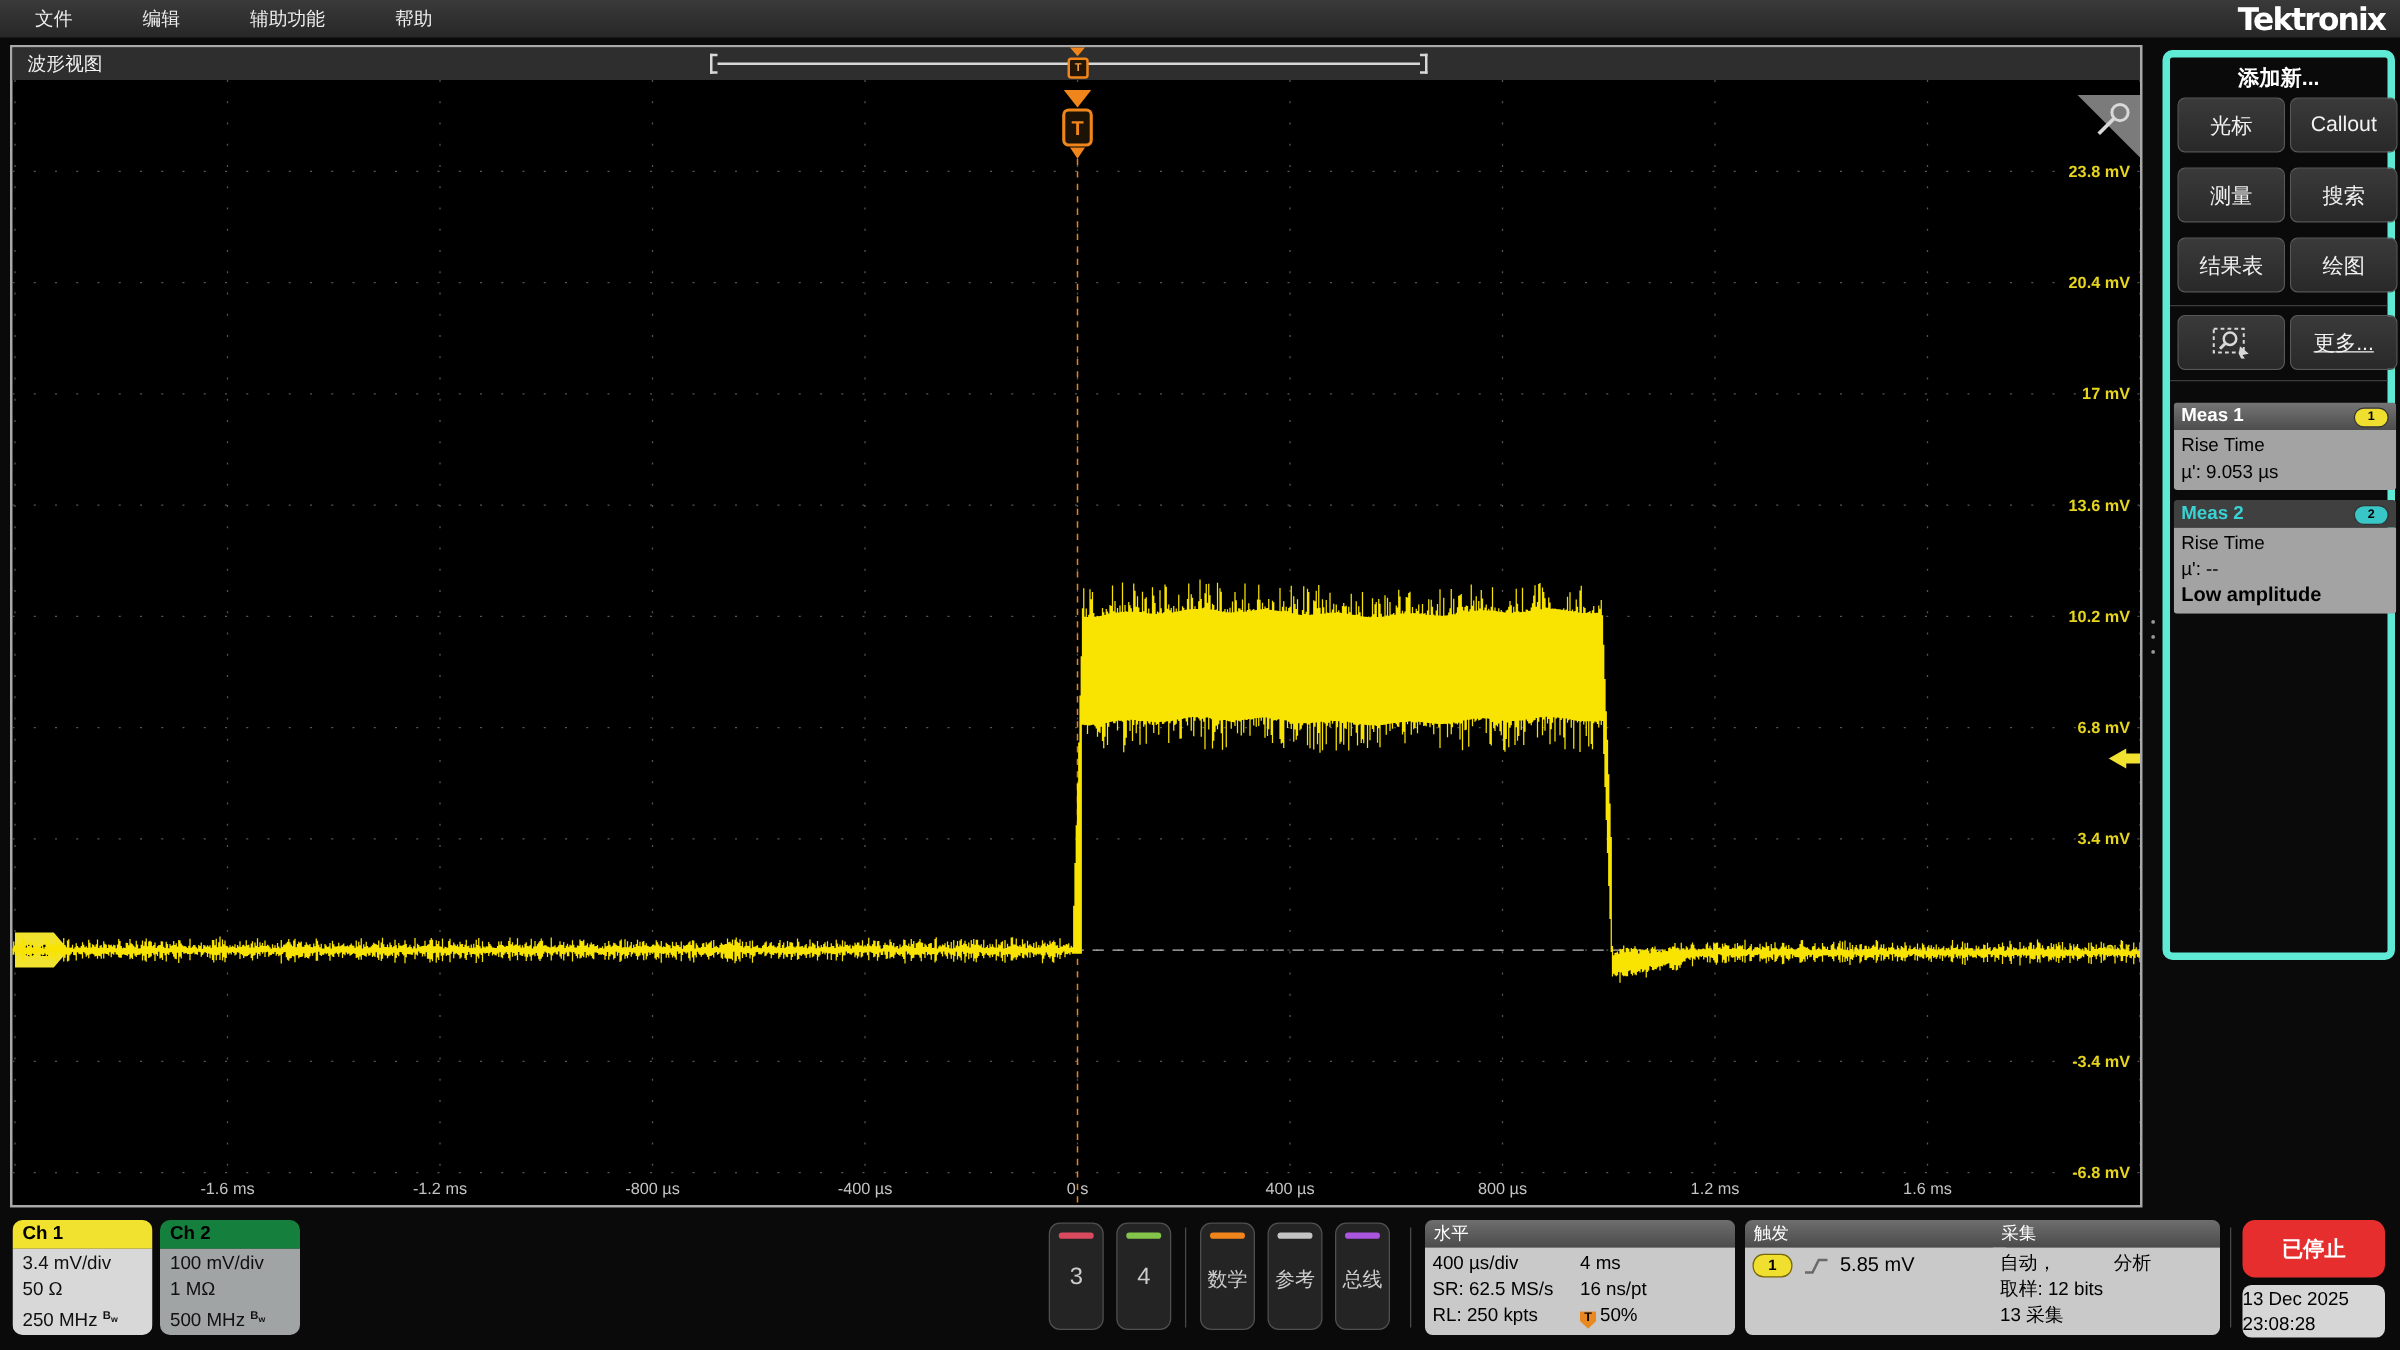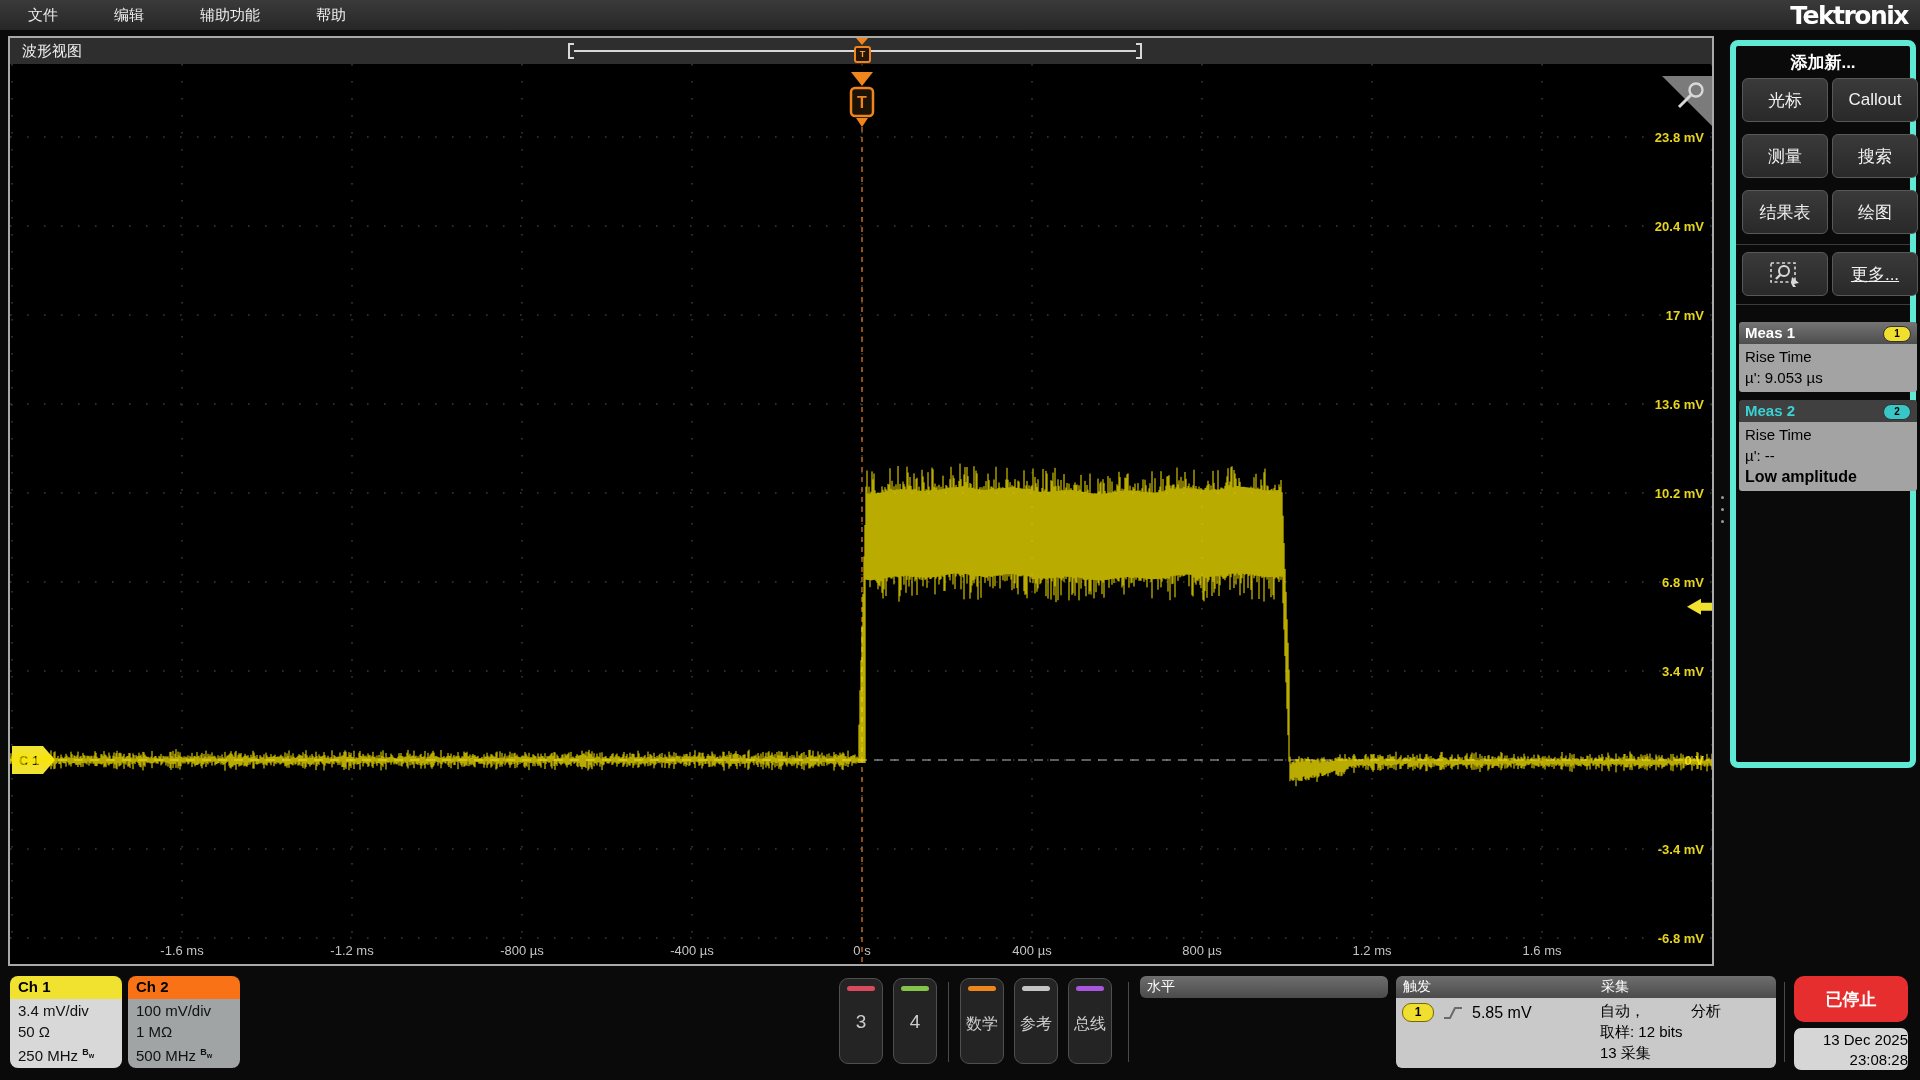--- a/index.html
+++ b/index.html
@@ -69,21 +69,21 @@
   .hrow .c1{width:118px;}
   .tposicon{display:inline-block;width:13px;height:14px;background:#e8881e;color:#000;
             font-size:10px;font-weight:bold;text-align:center;line-height:12px;margin-right:3px;
             clip-path:polygon(0 0,100% 0,100% 55%,50% 100%,0 55%);}
   .trigrow{display:flex;align-items:center;gap:8px;padding-top:3px;}
   .trigbadge{width:30px;height:17px;background:#f0df2e;border:1px solid #77660a;border-radius:9px;
              color:#000;font-size:12px;font-weight:bold;text-align:center;line-height:17px;}
   .runstop{position:absolute;left:1794px;top:976px;width:114px;height:46px;border-radius:10px;
            color:#fff;font-size:17px;font-weight:bold;display:flex;align-items:center;justify-content:center;}
   .datetime{position:absolute;left:1794px;top:1028px;width:114px;height:42px;border-radius:7px;
-            background:#d6d6d6;color:#000;font-size:15px;text-align:right;line-height:20px;padding-top:2px;box-sizing:border-box;}
+            background:#d6d6d6;color:#000;font-size:15px;text-align:left;line-height:20px;padding-top:2px;box-sizing:border-box;}
   .acqrow1{display:flex;line-height:21px;} .acqrow1 .a2{margin-left:46px;}
 </style>
 </head>
 <body>
 
 <div class="menubar">
   <span class="menuitem">文件</span>
   <span class="menuitem">编辑</span>
   <span class="menuitem">辅助功能</span>
   <span class="menuitem">帮助</span>
@@ -217,21 +217,21 @@
   <div class="chhead" style="background: rgb(242, 226, 48);">
     <span>Ch 1</span></div>
   <div class="chbody" style="background: rgb(216, 216, 216);">
     <div>3.4 mV/div</div>
     <div>50 Ω</div>
     <div><span>250 MHz</span>
       <span class="bw"><span>B</span><span class="w">w</span></span></div>
   </div>
 </div>
 <div class="chbadge" style="left:128px;">
-  <div class="chhead" style="background: #f97316;">
+  <div class="chhead" style="background: #15803d;">
     <span>Ch 2</span></div>
   <div class="chbody" style="background: rgb(160, 164, 164);">
     <div>100 mV/div</div>
     <div>1 MΩ</div>
     <div><span>500 MHz</span>
       <span class="bw"><span>B</span><span class="w">w</span></span></div>
   </div>
 </div>
 
 <div class="src" style="left:839px;">
@@ -252,20 +252,34 @@
   <span class="srclbl cn">参考</span>
   </div>
 <div class="src" style="left:1068px;">
   <span class="stripe" style="background: rgb(170, 85, 221);"></span>
   <span class="srclbl cn">总线</span>
   </div>
 <div class="vdiv" style="left:1128px;"></div>
 
 <div class="infopanel" style="left:1140px;width:248px;">
   <div class="ph">水平</div>
+  <div class="pb">
+    <div class="hrow">
+        <span class="c1">400 µs/div</span>
+        <span>4 ms</span>
+      </div>
+    <div class="hrow">
+        <span class="c1">SR: 62.5 MS/s</span>
+        <span>16 ns/pt</span>
+      </div>
+    <div class="hrow">
+        <span class="c1">RL: 250 kpts</span>
+        <span><span class="tposicon">T</span><span>50%</span></span>
+      </div>
+  </div>
 </div>
 
 <div class="infopanel" style="left:1396px;width:209px;">
   <div class="ph">触发</div>
   <div class="pb">
     <div class="trigrow">
       <span class="trigbadge">1</span>
       <svg width="22" height="18" viewBox="0 0 22 18">
         <polyline points="2,14 8,14 13,4 20,4" fill="none" stroke="#6a6a6a" stroke-width="2"></polyline>
       </svg>

